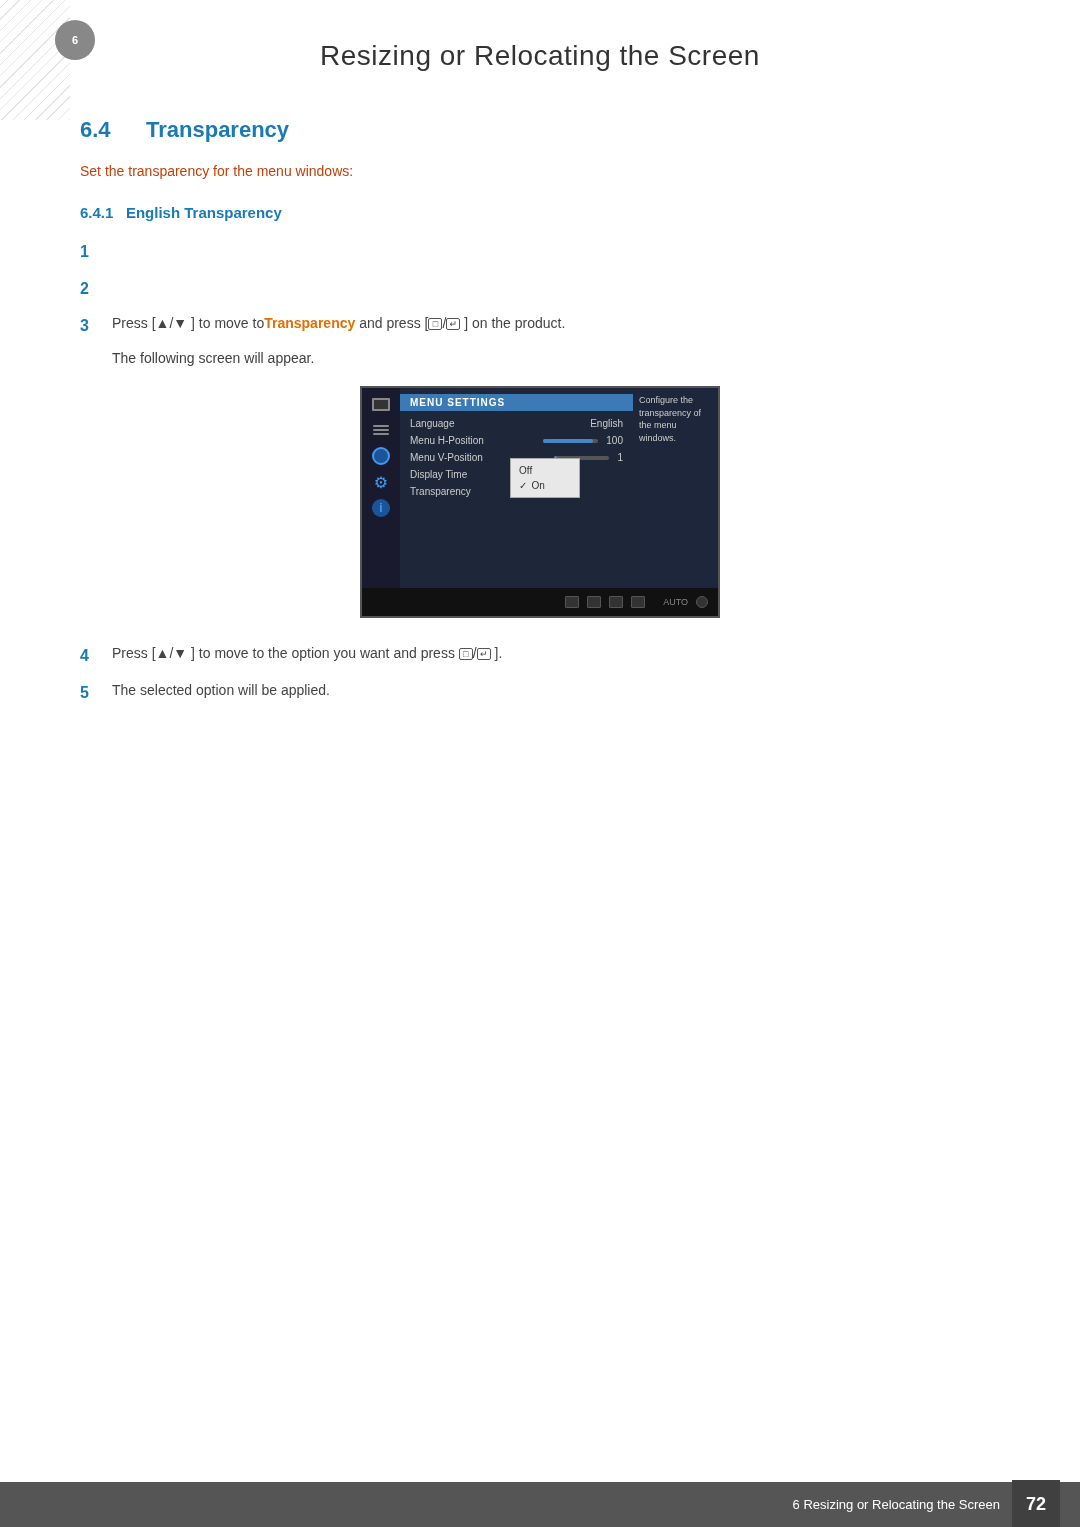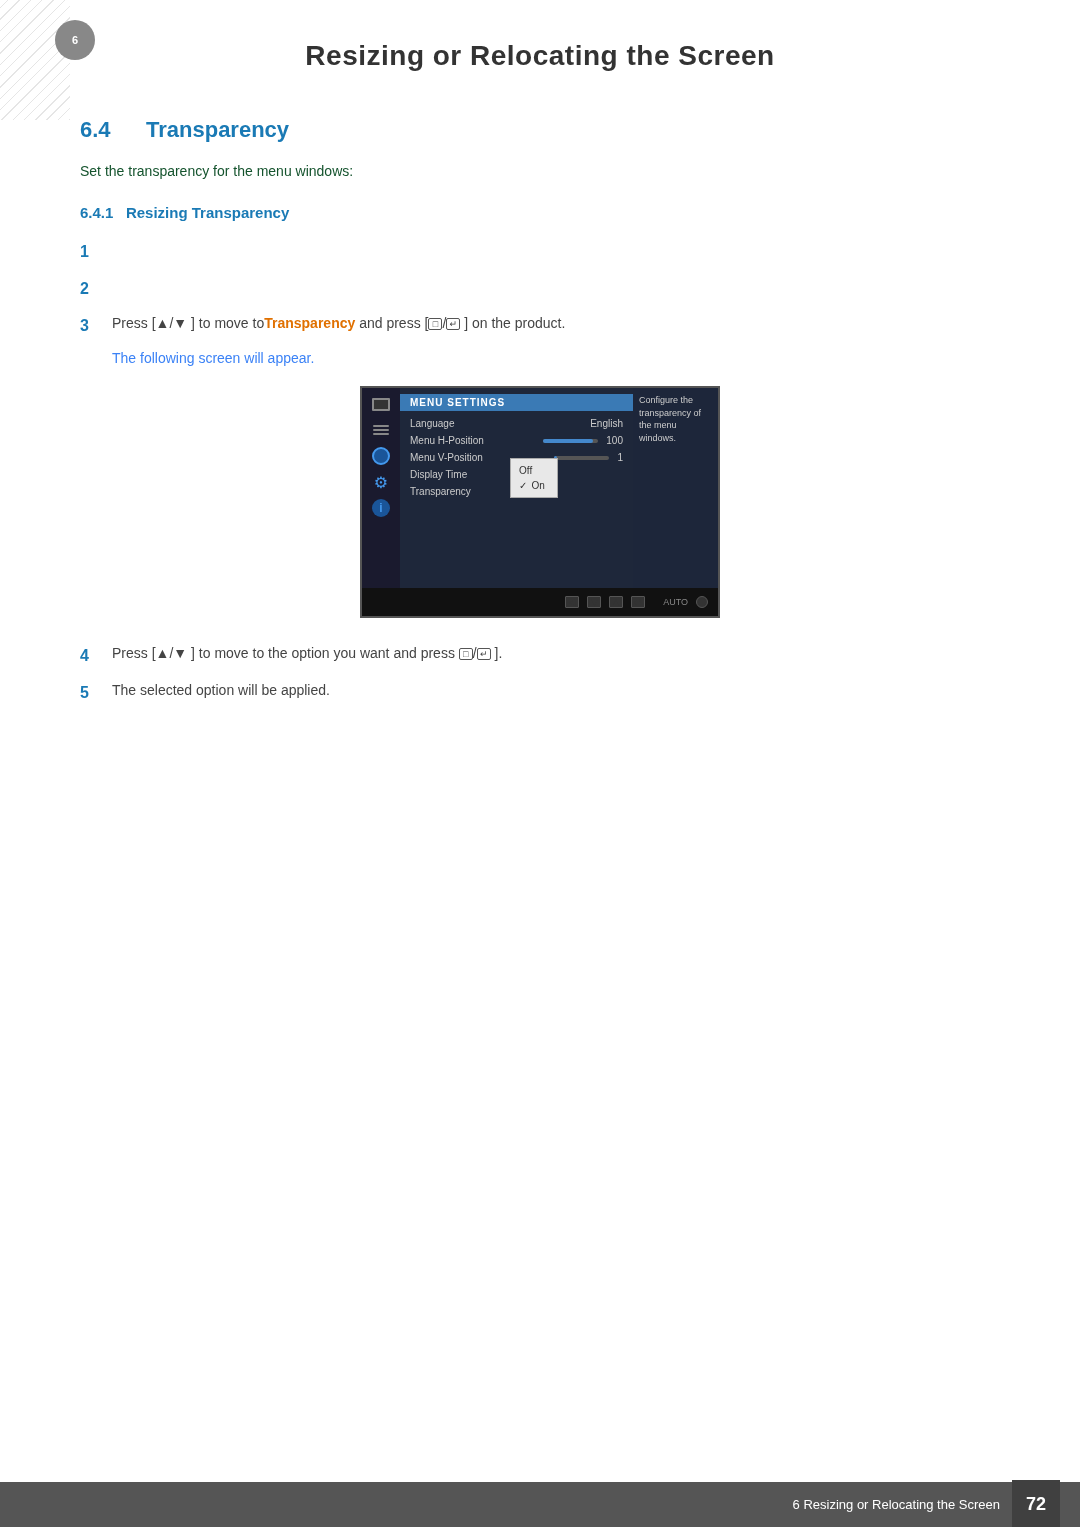--- a/index.html
+++ b/index.html
@@ -32,21 +32,21 @@
     }
 
     
     .page-header {
       padding: 40px 80px 30px 80px;
       text-align: center;
     }
 
     .page-title {
       font-size: 28px;
-      font-weight: bold;
+      font-weight: normal;
       color: #333;
       letter-spacing: 0.5px;
     }
 
     
     .content {
       padding: 0 80px;
     }
 
     
@@ -67,21 +67,21 @@
 
     .section-title {
       font-size: 22px;
       font-weight: bold;
       color: #1a7ab5;
     }
 
     
     .description {
       font-size: 14px;
-      color: #14532d;
+      color: #c2410c;
       margin-bottom: 25px;
       margin-left: 0;
     }
 
     
     .subsection-heading {
       font-size: 15px;
       font-weight: bold;
       color: #1a7ab5;
       margin-bottom: 18px;
@@ -122,21 +122,21 @@
     }
 
     .step-text .highlight-orange {
       color: #e07000;
       font-weight: bold;
     }
 
     .step-note {
       margin-left: 32px;
       font-size: 14px;
-      color: #3b82f6;
+      color: #404040;
       margin-top: 6px;
       margin-bottom: 8px;
     }
 
     .menu-key {
       background: #333;
       color: #fff;
       font-size: 11px;
       font-weight: bold;
       padding: 1px 5px;
@@ -291,21 +291,21 @@
     }
 
     
     .dropdown-popup {
       position: absolute;
       left: 148px;
       top: 70px;
       background: #e8e8e8;
       border: 1px solid #aaa;
       padding: 4px 0;
-      width: 48px;
+      width: 70px;
       z-index: 10;
     }
 
     .dropdown-item {
       padding: 2px 8px;
       font-size: 10px;
       color: #333;
       display: flex;
       align-items: center;
       gap: 4px;
@@ -437,21 +437,21 @@
 
   <div class="section-heading">
     <span class="section-number">6.4</span>
     <span class="section-title">Transparency</span>
   </div>
 
   <p class="description">Set the transparency for the menu windows:</p>
 
   <div class="subsection-heading">
     <span>6.4.1</span>&nbsp;&nbsp;
-    <span>Resizing Transparency</span>
+    <span>English Transparency</span>
   </div>
 
   <div class="steps">
 
     <div class="step">
       <span class="step-number">1</span>
     </div>
 
     <div class="step">
       <span class="step-number">2</span>

